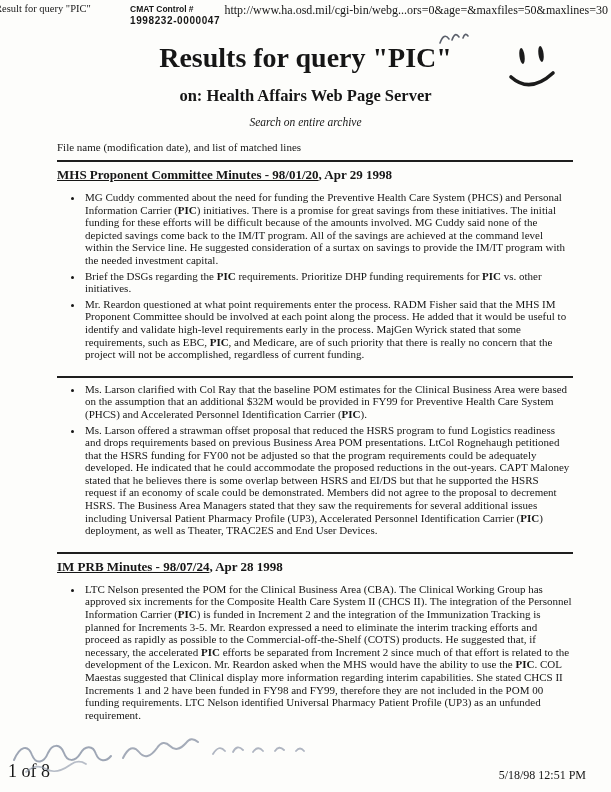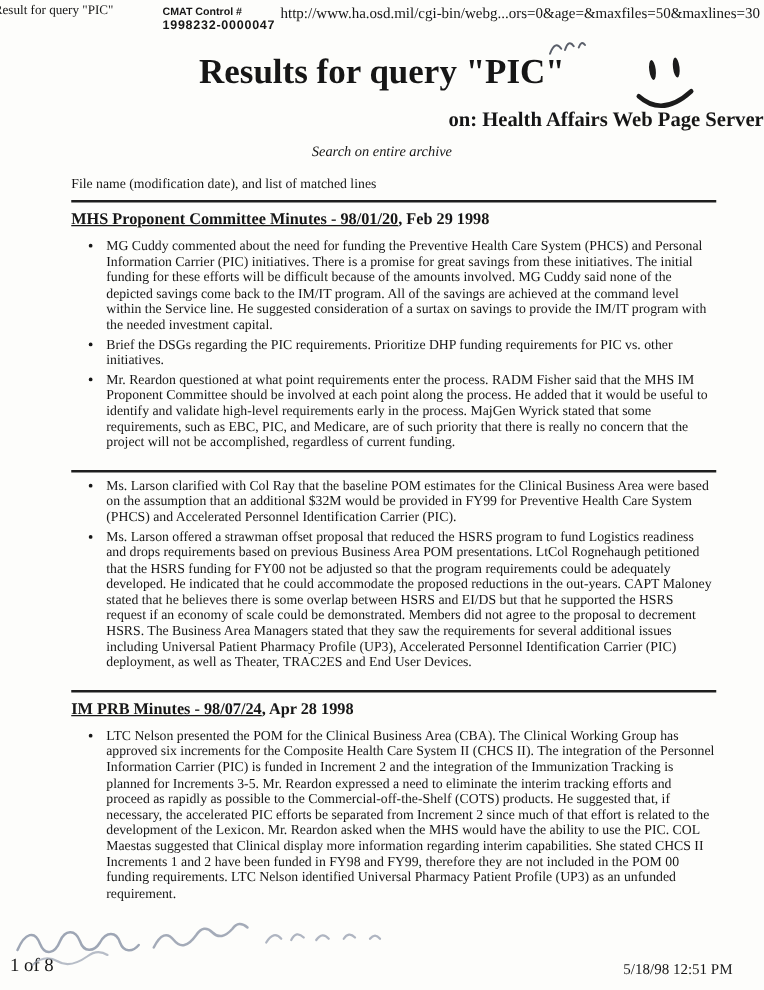--- a/index.html
+++ b/index.html
@@ -16,36 +16,36 @@
   
   .print-header { position: relative; height: 30px; }
   .ph-left { position: absolute; left: -5px; top: 3px; font-size: 10.5px; white-space: nowrap; }
   .cmat { position: absolute; left: 130px; top: 4px; font-family: "Liberation Sans", sans-serif; }
   .cmat-label { font-size: 8.5px; font-weight: bold; }
   .cmat-number { font-size: 10px; font-weight: bold; letter-spacing: .6px; margin-top: 1px; text-align: right; }
   .ph-url { position: absolute; right: 3px; top: 3px; font-size: 12px; white-space: nowrap; }
 
   
   h1 { text-align: center; font-size: 28px; margin: 12px 0 0; font-weight: bold; }
-  h2 { text-align: right; font-size: 16.5px; margin: 12px 0 0; font-weight: bold; }
+  h2 { text-align: center; font-size: 16.5px; margin: 12px 0 0; font-weight: bold; }
   .scope { text-align: center; font-style: italic; font-size: 11.5px; margin-top: 10px; }
 
   
   .content { padding: 0 38px 0 57px; }
   .desc { font-size: 11px; margin-top: 13px; }
   hr.rule { border: none; border-top: 2px solid #1e1e1e; margin: 7px 0 5px; }
   .rhead { font-size: 13px; font-weight: bold; margin: 3px 0 8px; }
   .doc-link { text-decoration: underline; color: inherit; cursor: pointer; }
   .rdate { font-weight: bold; }
   ul.matches { margin: 0 0 15px; padding-left: 27px; }
   ul.matches li { font-size: 11px; line-height: 12.6px; margin-bottom: 3px; padding-left: 1px; }
-  ul.matches li b { font-weight: normal; }
+  ul.matches li b { font-weight: bold; }
 
   
-  .footer-left  { position: absolute; left: 8px;  bottom: 10px; font-size: 15px; }
+  .footer-left  { position: absolute; left: 8px;  bottom: 10px; font-size: 18px; }
   .footer-right { position: absolute; right: 25px; bottom: 9px;  font-size: 12px; }
 
   
   .doodle { position: absolute; pointer-events: none; }
   .smiley { right: 52px; top: 44px; }
   .title-mark { right: 140px; top: 28px; }
   .bottom-scribble { left: 8px; bottom: 16px; }
 </style>
 </head>
 <body>
@@ -64,21 +64,21 @@
   <h1>Results for query "PIC"</h1>
   <h2>on: Health Affairs Web Page Server</h2>
   <div class="scope">Search on entire archive</div>
 
   <div class="content">
     <div class="desc">File name (modification date), and list of matched lines</div>
 
     <hr class="rule">
     <div class="result">
       <div class="rhead">
-        <span class="doc-link">MHS Proponent Committee Minutes - 98/01/20</span><span class="rdate">, Feb 29 1998</span>
+        <span class="doc-link">MHS Proponent Committee Minutes - 98/01/20</span><span class="rdate">, Apr 29 1998</span>
       </div>
       <ul class="matches">
         <li>MG Cuddy commented about the need for funding the Preventive Health Care System (PHCS) and Personal Information Carrier (<b>PIC</b>) initiatives. There is a promise for great savings from these initiatives. The initial funding for these efforts will be difficult because of the amounts involved. MG Cuddy said none of the depicted savings come back to the IM/IT program. All of the savings are achieved at the command level within the Service line. He suggested consideration of a surtax on savings to provide the IM/IT program with the needed investment capital.</li>
         <li>Brief the DSGs regarding the <b>PIC</b> requirements. Prioritize DHP funding requirements for <b>PIC</b> vs. other initiatives.</li>
         <li>Mr. Reardon questioned at what point requirements enter the process. RADM Fisher said that the MHS IM Proponent Committee should be involved at each point along the process. He added that it would be useful to identify and validate high-level requirements early in the process. MajGen Wyrick stated that some requirements, such as EBC, <b>PIC</b>, and Medicare, are of such priority that there is really no concern that the project will not be accomplished, regardless of current funding.</li>
       </ul>
     </div>
 
     <hr class="rule">
     <div class="result">

